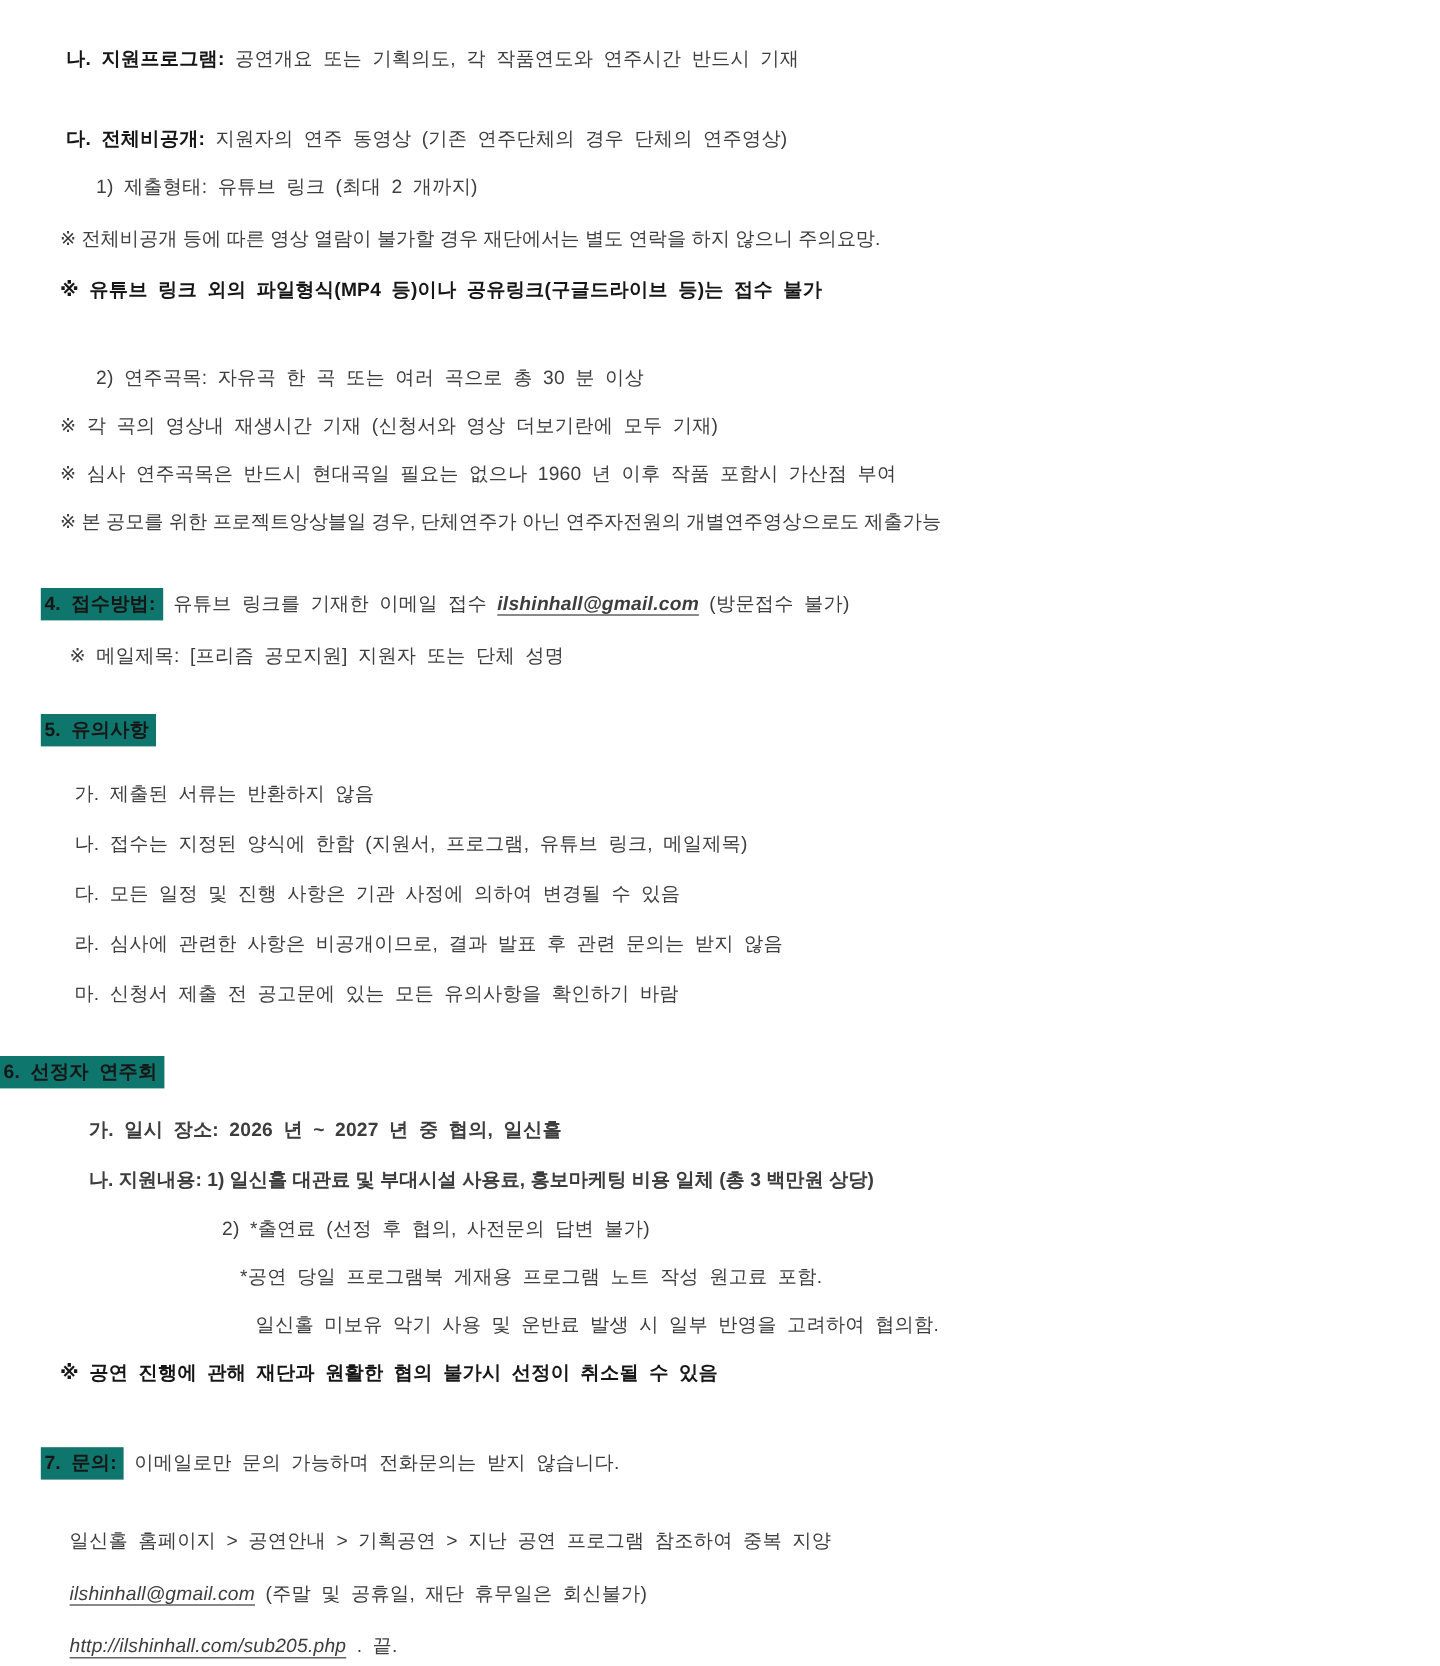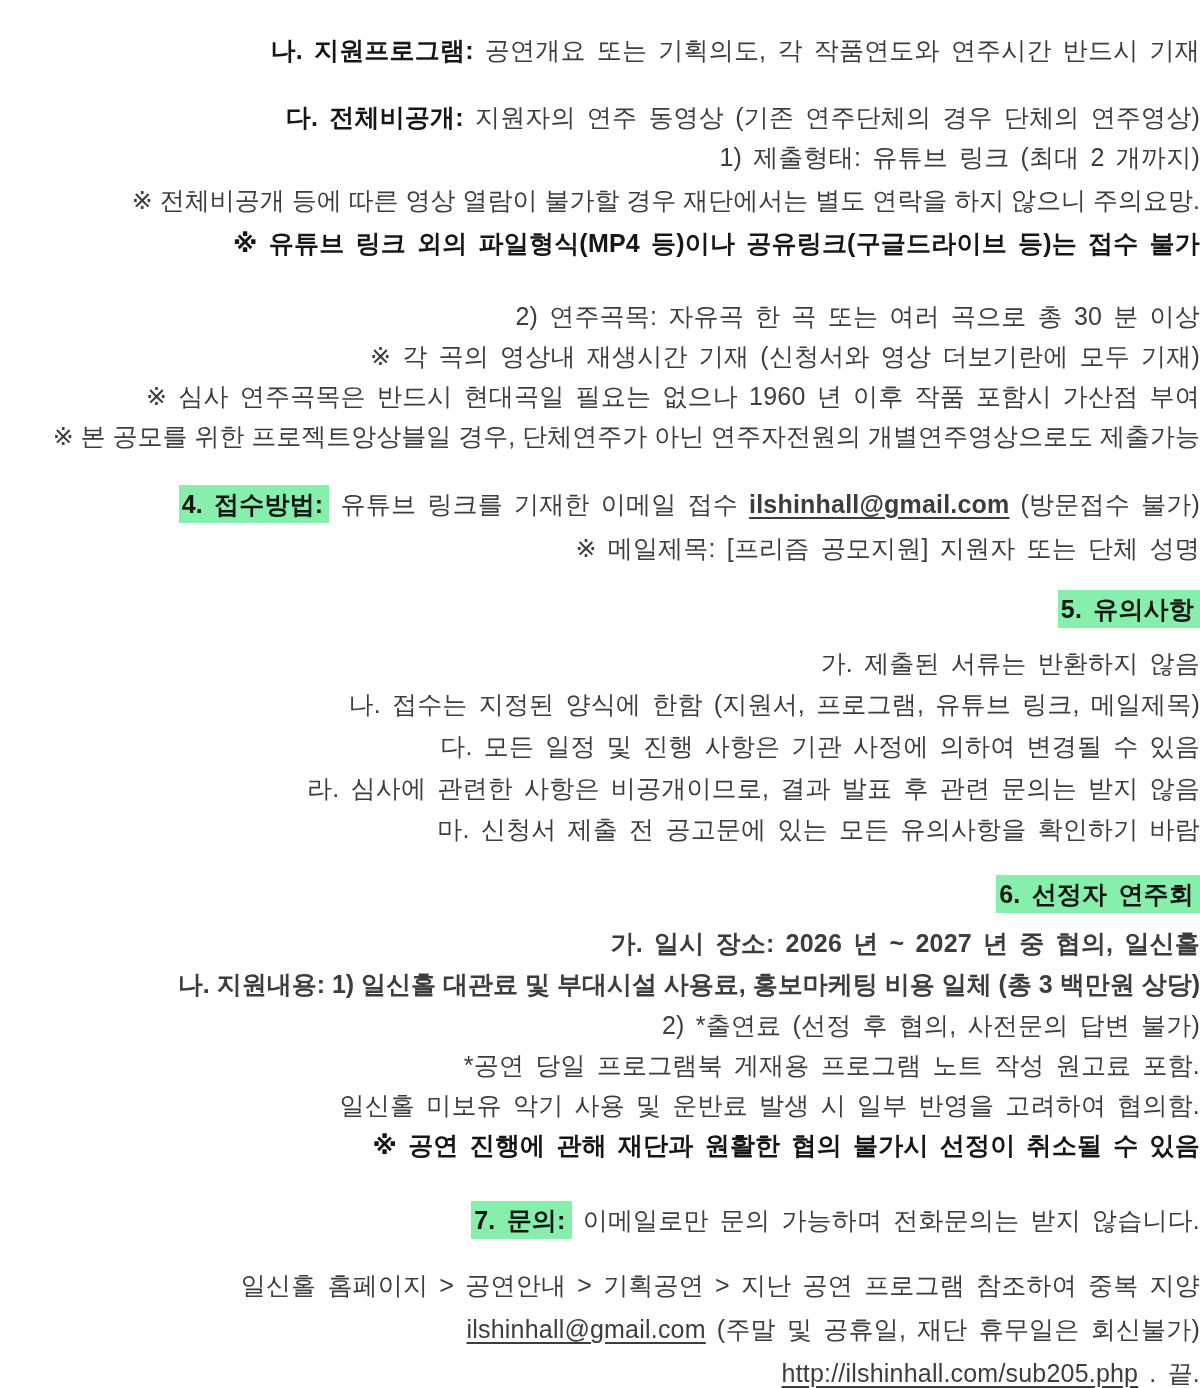--- a/index.html
+++ b/index.html
@@ -12,39 +12,38 @@
     height: 1388px;
     font-family: "Liberation Sans", "DejaVu Sans", sans-serif;
     color: #3d3d3d;
     overflow: hidden;
   }
   .doc {
     position: relative;
     width: 1200px;
   }
   .line {
-    font-size: 25px;
+    font-size: 16px;
     line-height: 40px;
     height: 40px;
     white-space: nowrap;
     word-spacing: 4px;
     letter-spacing: 0.2px;
-    text-align: right;
   }
   .tight { word-spacing: 0px; letter-spacing: 0px; }
   .b { font-weight: bold; color: #161616; }
-  .hl { background: #86efac; padding: 5px 6px 5px 3px; }
+  .hl { background: #0f766e; padding: 5px 6px 5px 3px; }
   .u  { text-decoration: underline; text-underline-offset: 4px; }
-  .link { color: inherit; cursor: pointer; }
+  .link { color: inherit; cursor: pointer; font-style: italic; }
   
   .ind-a      { padding-left: 55px;  }  
   .ind-num    { padding-left: 80px;  }  
   .ind-star   { padding-left: 50px;  }  
   .ind-head   { padding-left: 34px;  }  
-  .ind-head6  { padding-left: 42px;  }  
+  .ind-head6  {  }  
   .ind-item   { padding-left: 62px;  }  
   .ind-item6  { padding-left: 74px; font-weight: bold;  }  
   .ind-d1     { padding-left: 185px; }  
   .ind-d2     { padding-left: 200px; }  
   .ind-d3     { padding-left: 213px; }  
   .ind-bottom { padding-left: 58px;  }  
 </style>
 </head>
 <body>
 

